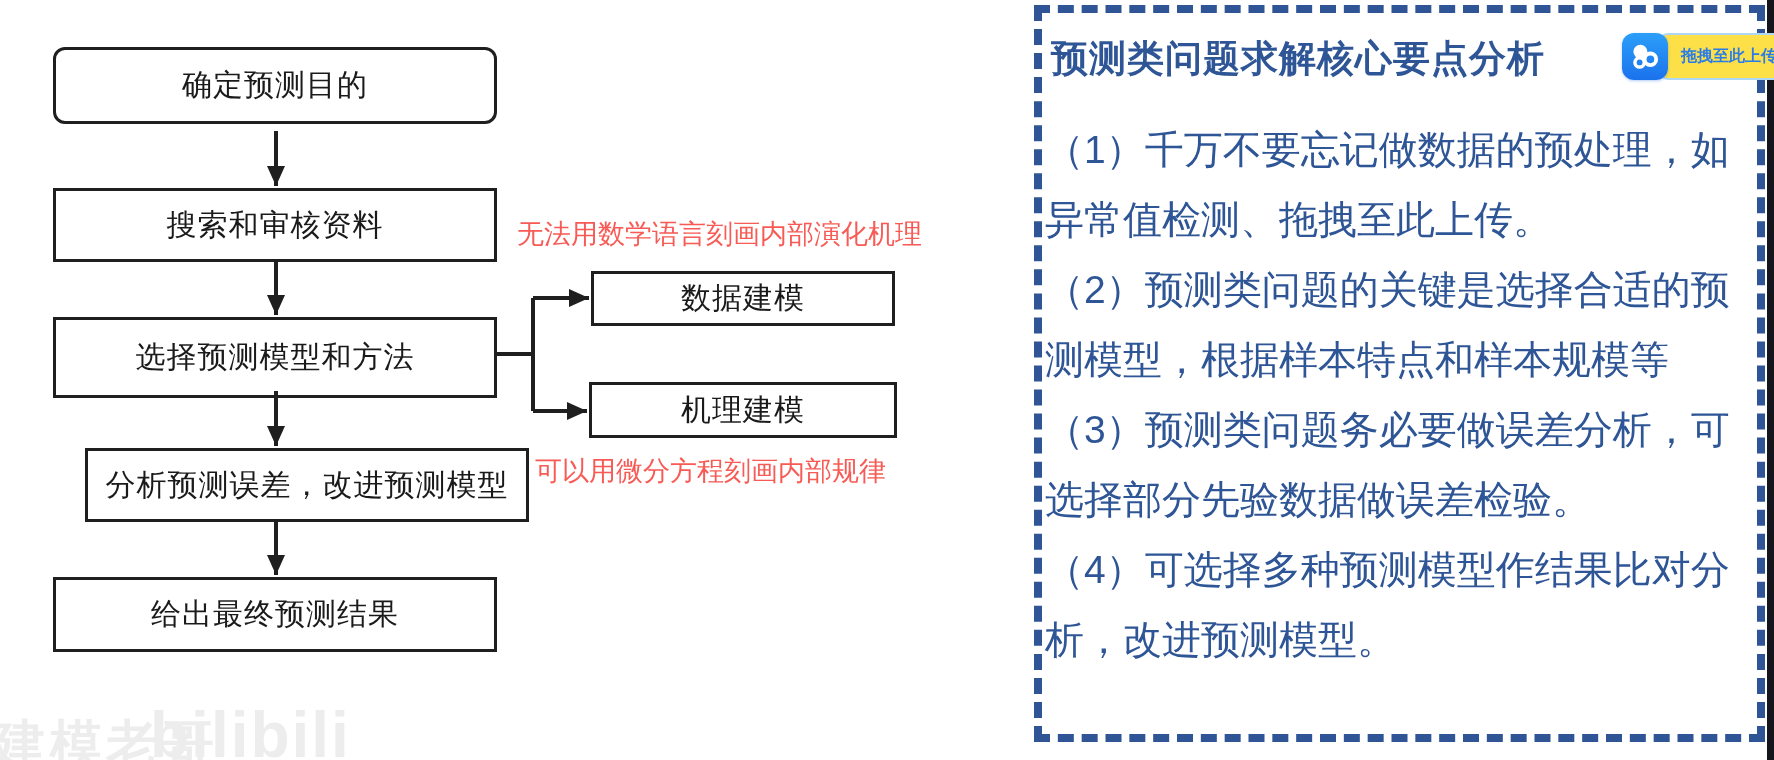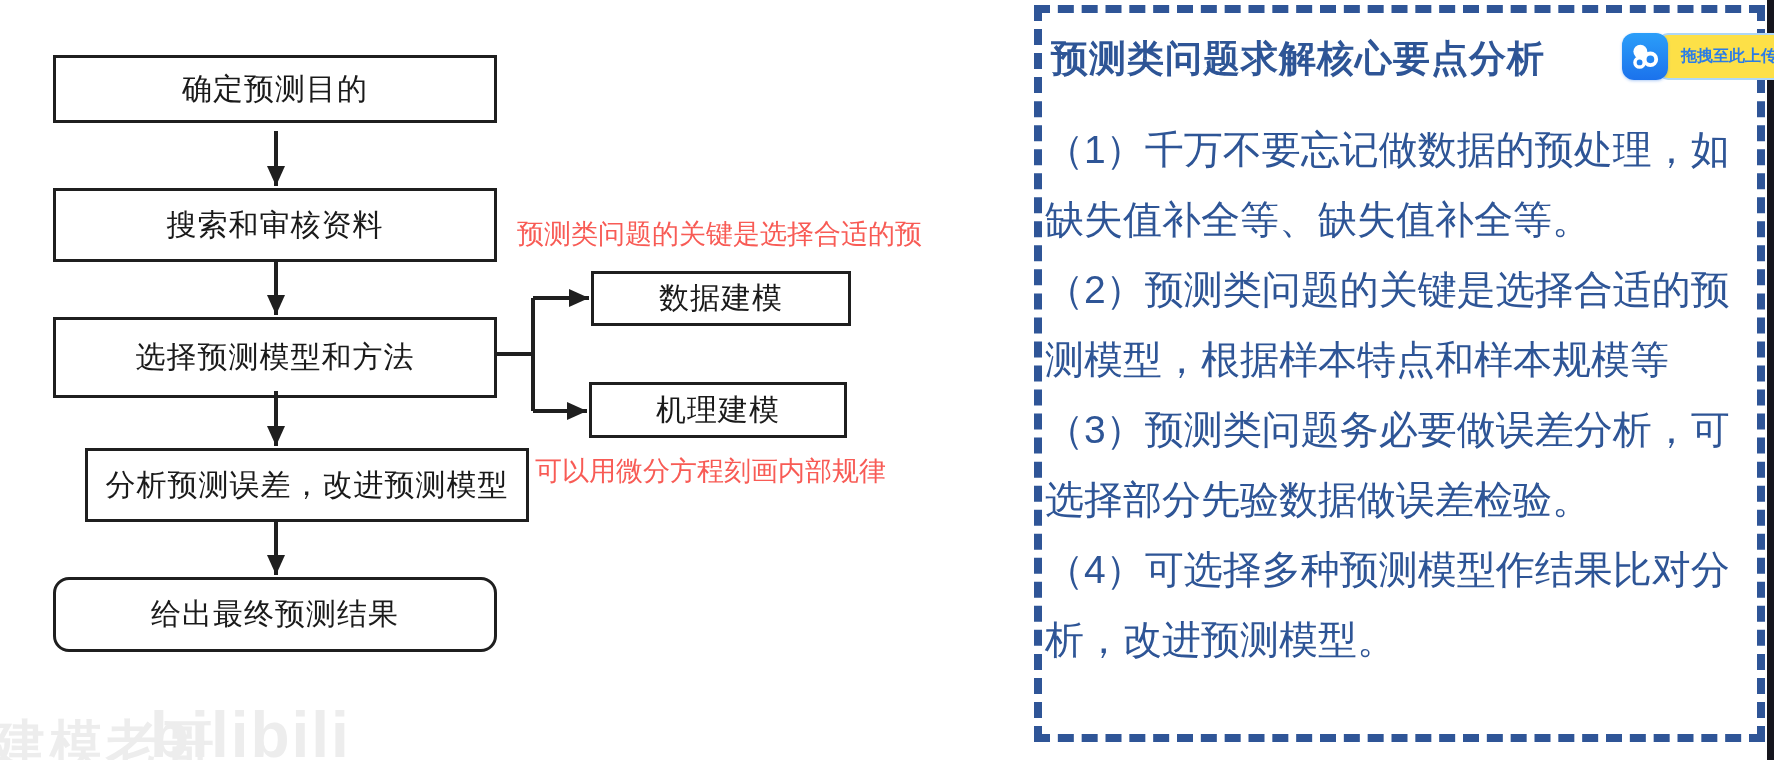--- a/index.html
+++ b/index.html
@@ -7,27 +7,27 @@
     position:relative;width:1774px;height:760px;background:#ffffff;
     overflow:hidden;font-family:"Liberation Sans","DejaVu Sans",sans-serif;
   }
   
   .fbox{
     position:absolute;background:#fff;border:3px solid #1f1f1f;
     display:flex;align-items:center;justify-content:center;
     font-size:30px;font-weight:500;color:#1a1a1a;letter-spacing:1px;
     box-sizing:border-box;white-space:nowrap;
   }
-  .b1{left:53px;top:55px;width:444px;height:68px;}
+  .b1{left:53px;top:47px;width:444px;height:77px;border-radius:12px;}
   .b2{left:53px;top:188px;width:444px;height:74px;}
   .b3{left:53px;top:317px;width:444px;height:81px;}
   .b4{left:53px;top:448px;width:444px;height:74px;margin-left:32px;}
-  .b5{left:53px;top:577px;width:444px;height:75px;border-radius:16px;}
-  .sub1{left:591px;top:271px;width:260px;height:55px;}
-  .sub2{left:589px;top:382px;width:258px;height:56px;}
+  .b5{left:53px;top:577px;width:444px;height:75px;}
+  .sub1{left:591px;top:271px;width:304px;height:55px;}
+  .sub2{left:589px;top:382px;width:308px;height:56px;}
   .connectors{position:absolute;left:0;top:0;pointer-events:none;}
   .annotation{
     position:absolute;color:#f85b55;font-size:27px;font-weight:500;
     letter-spacing:0;line-height:30px;white-space:nowrap;
   }
   .ann1{left:517px;top:219px;}
   .ann2{left:535px;top:456px;}
   
   .panel{
     position:absolute;left:1034px;top:5px;width:731px;height:737px;
@@ -80,21 +80,21 @@
 
   <div class="fbox b1">确定预测目的</div>
   <div class="fbox b2">搜索和审核资料</div>
   <div class="fbox b3">选择预测模型和方法</div>
   <div class="fbox b4">分析预测误差，改进预测模型</div>
   <div class="fbox b5">给出最终预测结果</div>
 
   <div class="fbox sub1">数据建模</div>
   <div class="fbox sub2">机理建模</div>
 
-  <div class="annotation ann1">预测类问题的关键是选择合适的预</div>
+  <div class="annotation ann1">无法用数学语言刻画内部演化机理</div>
   <div class="annotation ann2">可以用微分方程刻画内部规律</div>
 
   <svg class="connectors" width="965" height="760" viewBox="0 0 965 760">
     <defs>
       <marker id="ah" markerUnits="userSpaceOnUse" markerWidth="22" markerHeight="20" refX="20" refY="9" orient="auto">
         <path d="M0,0 L20,9 L0,18 Z" fill="#1f1f1f"></path>
       </marker>
     </defs>
     <g stroke="#1f1f1f" stroke-width="4" fill="none">
       <line x1="276" y1="131" x2="276" y2="186" marker-end="url(#ah)"></line>
@@ -117,21 +117,21 @@
           <circle cx="16" cy="15" r="9" fill="#ffffff"></circle>
           <circle cx="29" cy="25" r="7.5" fill="none" stroke="#ffffff" stroke-width="5"></circle>
           <circle cx="15" cy="29" r="6" fill="none" stroke="#ffffff" stroke-width="4.5"></circle>
         </svg>
       </div>
       <div class="badge-pill">拖拽至此上传</div>
     </div>
 
     <div class="panel-body">
       <div class="panel-line">（1）千万不要忘记做数据的预处理，如</div>
-      <div class="panel-line">缺失值补全等、缺失值补全等。</div>
+      <div class="panel-line">异常值检测、拖拽至此上传。</div>
       <div class="panel-line">（2）预测类问题的关键是选择合适的预</div>
       <div class="panel-line">测模型，根据样本特点和样本规模等</div>
       <div class="panel-line">（3）预测类问题务必要做误差分析，可</div>
       <div class="panel-line">选择部分先验数据做误差检验。</div>
       <div class="panel-line">（4）可选择多种预测模型作结果比对分</div>
       <div class="panel-line">析，改进预测模型。</div>
     </div>
   </div>
 
   <div class="wm-cn">建模老哥</div>

